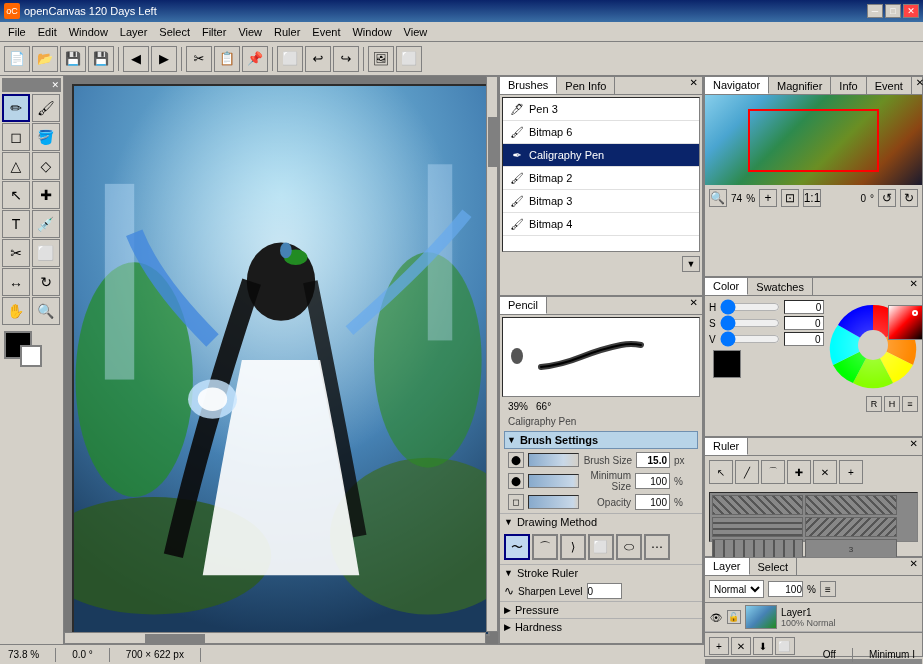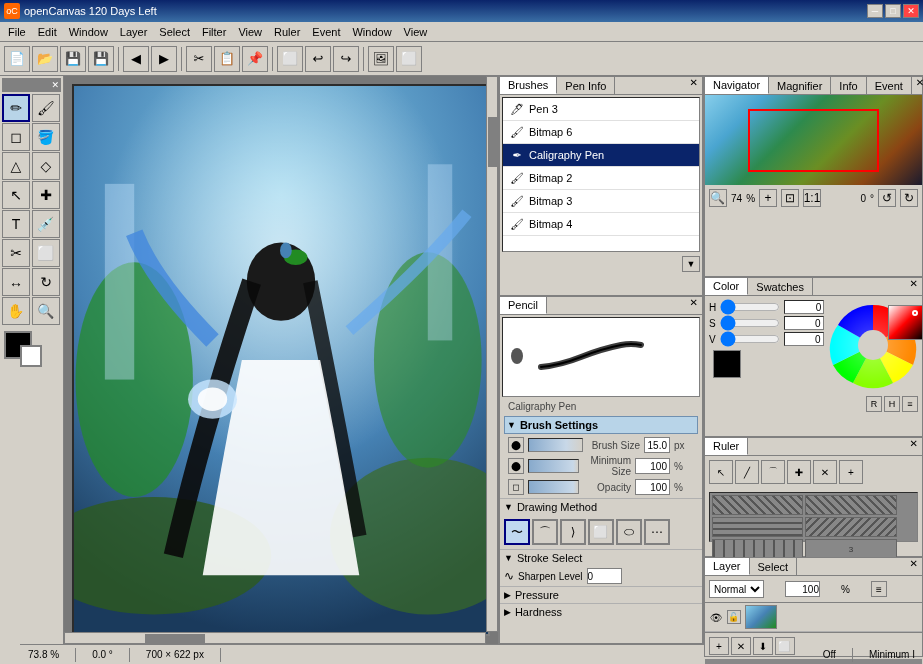--- a/index.html
+++ b/index.html
@@ -71,21 +71,21 @@
 
     
     .ruler-panel { height: 120px; }
     .ruler-tools { display: flex; flex-wrap: wrap; gap: 2px; padding: 4px; }
     .ruler-btn { width: 24px; height: 24px; background: #d4d0c8; border: 1px solid #808080; cursor: pointer; display: flex; align-items: center; justify-content: center; font-size: 10px; }
     .ruler-display { height: 50px; background: #888; margin: 4px; border: 1px inset #808080; display: flex; flex-wrap: wrap; gap: 2px; padding: 2px; }
     .ruler-pattern { width: 45%; height: 20px; background: repeating-linear-gradient(45deg, #555 0px, #555 2px, #888 2px, #888 6px); border: 1px solid #666; }
 
     
     .layer-panel { flex: 1; min-height: 100px; }
-    .layer-controls { display: flex; align-items: center; gap: 21px; padding: 4px; font-size: 10px; border-bottom: 1px solid #808080; }
+    .layer-controls { display: flex; align-items: center; gap: 4px; padding: 4px; font-size: 10px; border-bottom: 1px solid #808080; }
     .layer-select { height: 18px; font-size: 10px; border: 1px solid #808080; background: #fff; }
     .layer-opacity { width: 35px; height: 16px; border: 1px solid #808080; font-size: 10px; background: #fff; text-align: right; }
     .layer-item { display: flex; align-items: center; gap: 4px; padding: 2px 4px; background: #d4d0c8; border-bottom: 1px solid #b0b0b0; }
     .layer-eye { width: 14px; height: 14px; display: flex; align-items: center; justify-content: center; cursor: pointer; font-size: 10px; }
     .layer-thumb { width: 32px; height: 24px; background: linear-gradient(135deg, #87ceeb, #4682b4); border: 1px solid #808080; flex-shrink: 0; overflow: hidden; }
     .layer-thumb-inner { width: 100%; height: 100%; background: linear-gradient(135deg, #87ceeb 0%, #4682b4 50%, #228b22 100%); }
     .layer-name { font-size: 10px; flex: 1; }
     .layer-mode { font-size: 9px; color: #555; }
 
     
@@ -116,21 +116,21 @@
     .draw-btns { display: flex; gap: 2px; flex-wrap: wrap; }
     .draw-btn { width: 26px; height: 26px; background: #d4d0c8; border: 2px solid #808080; display: flex; align-items: center; justify-content: center; cursor: pointer; font-size: 12px; }
     .draw-btn.active { border: 2px solid #000080; background: #c0d8f0; }
     .sharpen-row { display: flex; align-items: center; gap: 4px; padding: 2px 4px; font-size: 10px; }
     .sharpen-input { width: 35px; height: 16px; border: 1px solid #808080; background: #fff; font-size: 10px; }
     .antialias-row { display: flex; align-items: center; gap: 4px; padding: 2px 4px; font-size: 10px; }
     .collapsible-header { display: flex; align-items: center; gap: 4px; padding: 2px 4px; font-size: 11px; cursor: pointer; border-top: 1px solid #b0b0b0; }
     .collapsible-arrow { font-size: 9px; }
 
     
-    .status-bar { height: 20px; background: #d4d0c8; border-top: 1px solid #808080; display: flex; align-items: center; padding: 0 8px; gap: 16px; font-size: 10px; margin-left: 20px; }
+    .status-bar { height: 20px; background: #d4d0c8; border-top: 1px solid #808080; display: flex; align-items: center; padding: 0 8px; gap: 16px; font-size: 10px; }
     .status-sep { width: 1px; height: 14px; background: #808080; }
 
     
     .list-scrollbar { overflow-y: scroll; }
     .list-scrollbar::-webkit-scrollbar { width: 12px; }
     .list-scrollbar::-webkit-scrollbar-track { background: #d4d0c8; }
     .list-scrollbar::-webkit-scrollbar-thumb { background: #808080; border: 1px solid #606060; }
 
     .nav-artwork { width: 100%; height: 100%; background: linear-gradient(135deg, #87ceeb 0%, #4aa5d0 20%, #2d8a4e 40%, #6b8e23 60%, #8b4513 80%, #1a1a2e 100%); }
 
@@ -323,34 +323,38 @@
       <div class="pencil-preview">
         <div style="display:flex;flex-direction:column;align-items:center;gap:2px;">
           <div style="width:12px;height:16px;background:#555;border-radius:50%;margin-bottom:2px;"></div>
         </div>
         <svg width="120" height="40" viewBox="0 0 120 40">
           <path d="M10 30 Q30 28 50 20 Q70 12 90 8 Q100 6 110 8" stroke="#1a1a1a" stroke-width="6" fill="none" stroke-linecap="round" stroke-linejoin="round" opacity="0.85"></path>
           <path d="M10 30 Q30 28 50 20 Q70 12 90 8 Q100 6 110 8" stroke="#000" stroke-width="2" fill="none" stroke-linecap="round"></path>
         </svg>
       </div>
 
+      <div class="percent-row">
+        <span>39%</span>
+        <span>66°</span>
+      </div>
 
       <div style="padding:2px 8px;font-size:10px;color:#444;">Caligraphy Pen</div>
 
       <div class="settings-group">
         <div class="settings-header">
           <span class="arrow">▼</span>
           <span>Brush Settings</span>
         </div>
 
         <div class="setting-row">
           <div class="setting-icon">⬤</div>
           <div class="setting-slider" style="flex:1;height:14px;background:linear-gradient(to right,#88aacc 0%,#c8d8e8 70%,#d4d0c8 100%);border:1px inset #808080;"></div>
           <span class="setting-label">Brush Size</span>
-          <input class="setting-value" type="text" value="15.0" style="width: 26px; height: 16px; border: 1px solid rgb(128, 128, 128); font-size: 10px;">
+          <input class="setting-value" type="text" value="15.0" style="width: 34px; height: 16px; border: 1px solid rgb(128, 128, 128); font-size: 10px; font-weight: bold;">
           <span class="setting-unit">px</span>
         </div>
 
         <div class="setting-row">
           <div class="setting-icon">⬤</div>
           <div class="setting-slider" style="flex:1;height:14px;background:linear-gradient(to right,#88aacc 0%,#c8d8e8 90%,#d4d0c8 100%);border:1px inset #808080;"></div>
           <span class="setting-label">Minimum Size</span>
           <input class="setting-value" type="text" value="100" style="width: 35px; height: 16px; border: 1px solid rgb(128, 128, 128); font-size: 10px;">
           <span class="setting-unit">%</span>
         </div>
@@ -374,21 +378,21 @@
           <div class="draw-btn">⌒</div>
           <div class="draw-btn">⟩</div>
           <div class="draw-btn">⬜</div>
           <div class="draw-btn">⬭</div>
           <div class="draw-btn">⋯</div>
         </div>
       </div>
 
       <div class="collapsible-header">
         <span class="collapsible-arrow">▼</span>
-        <span>Stroke Select</span>
+        <span>Stroke Ruler</span>
       </div>
       <div class="sharpen-row">
         <span style="font-size:12px;">∿</span>
         <span>Sharpen Level</span>
         <input class="sharpen-input" type="text" value="0" style="width: 35px; height: 16px; border: 1px solid rgb(128, 128, 128); font-size: 10px;">
       </div>
 
       <div class="collapsible-header">
         <span class="collapsible-arrow">▶</span>
         <span>Pressure</span>
@@ -529,20 +533,24 @@
         <input class="layer-opacity" type="text" value="100" style="">
         <span>%</span>
         <div style="width:16px;height:16px;background:#d4d0c8;border:1px solid #808080;cursor:pointer;font-size:10px;display:flex;align-items:center;justify-content:center;">≡</div>
       </div>
       <div class="layer-item">
         <div class="layer-eye">👁</div>
         <div style="width:14px;height:14px;background:#d4d0c8;border:1px solid #808080;display:flex;align-items:center;justify-content:center;font-size:9px;cursor:pointer;">🔓</div>
         <div class="layer-thumb">
           <div class="layer-thumb-inner"></div>
         </div>
+        <div style="flex:1;">
+          <div class="layer-name">Layer1</div>
+          <div class="layer-mode">100% Normal</div>
+        </div>
       </div>
 
       <div style="display:flex;gap:2px;padding:4px;border-top:1px solid #808080;">
         <div style="width:20px;height:18px;background:#d4d0c8;border:1px solid #808080;cursor:pointer;display:flex;align-items:center;justify-content:center;font-size:10px;">+</div>
         <div style="width:20px;height:18px;background:#d4d0c8;border:1px solid #808080;cursor:pointer;display:flex;align-items:center;justify-content:center;font-size:10px;">✕</div>
         <div style="width:20px;height:18px;background:#d4d0c8;border:1px solid #808080;cursor:pointer;display:flex;align-items:center;justify-content:center;font-size:10px;">⬇</div>
         <div style="width:20px;height:18px;background:#d4d0c8;border:1px solid #808080;cursor:pointer;display:flex;align-items:center;justify-content:center;font-size:10px;">⬜</div>
       </div>
 
       <div style="flex:1;background:#888;min-height:40px;display:flex;align-items:center;justify-content:center;">

